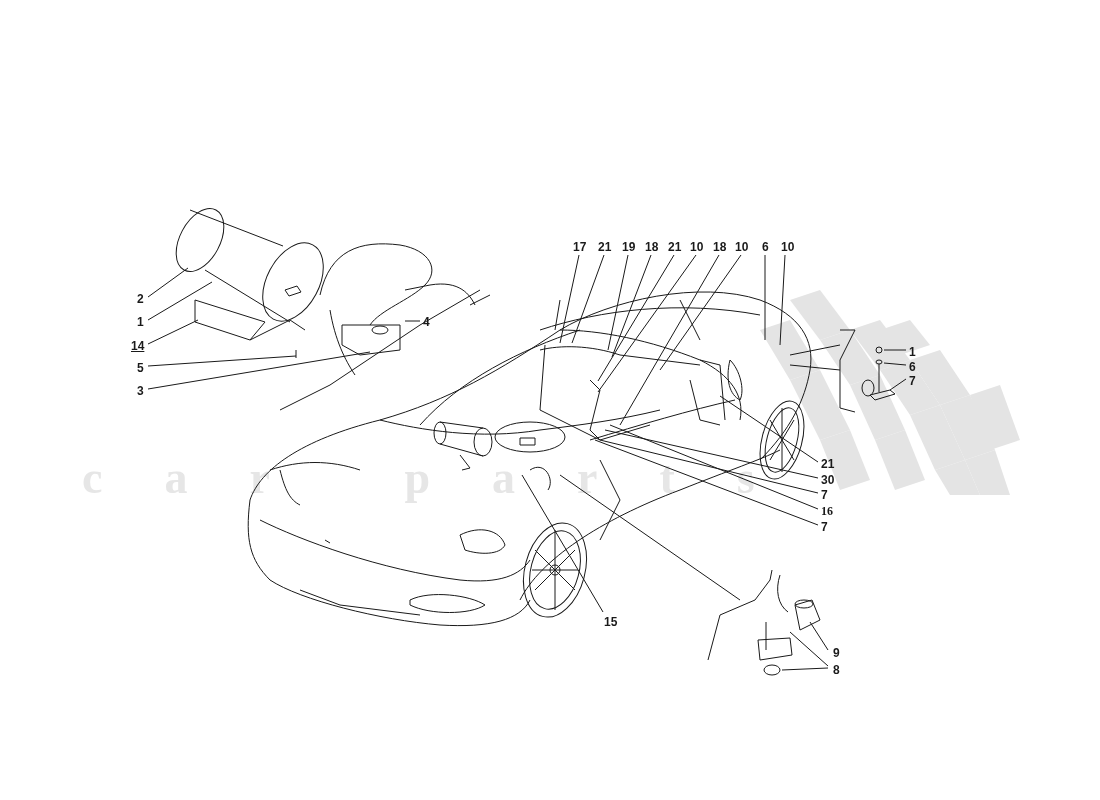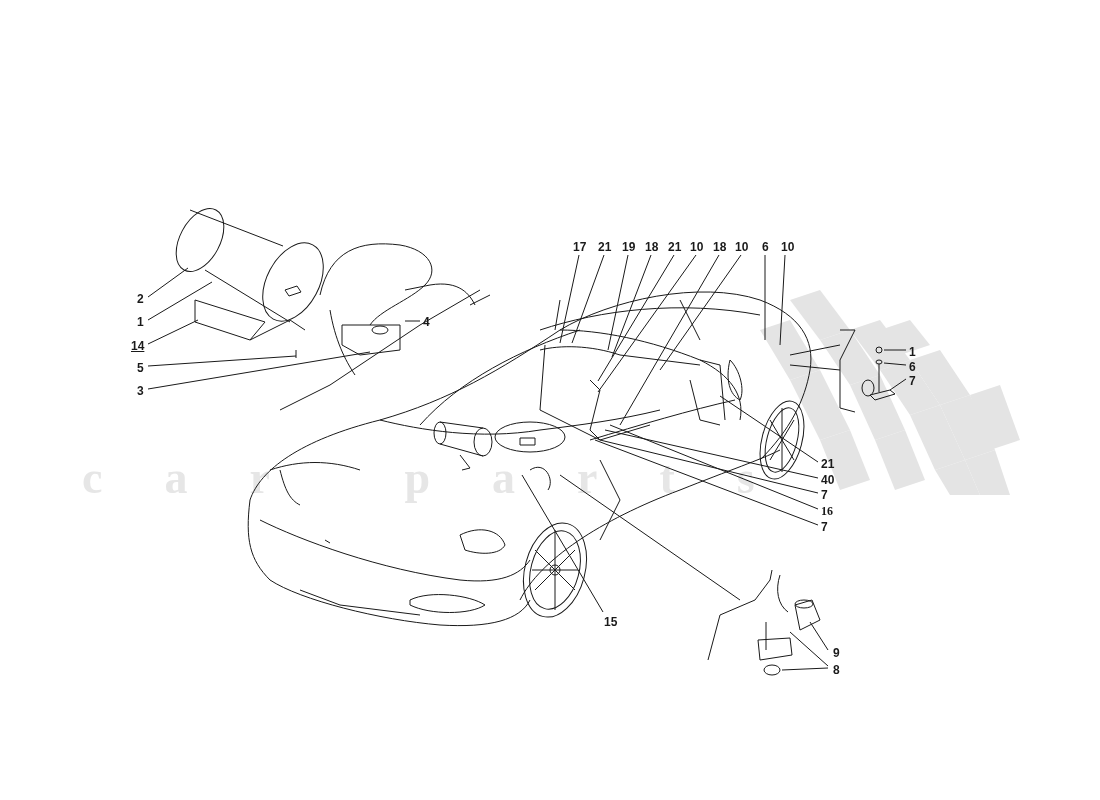--- a/index.html
+++ b/index.html
@@ -189,20 +189,20 @@
   <div class="callout" style="left:668px;top:241px;">21</div>
   <div class="callout" style="left:690px;top:241px;">10</div>
   <div class="callout" style="left:713px;top:241px;">18</div>
   <div class="callout" style="left:735px;top:241px;">10</div>
   <div class="callout" style="left:762px;top:241px;">6</div>
   <div class="callout" style="left:781px;top:241px;">10</div>
   <div class="callout" style="left:909px;top:346px;">1</div>
   <div class="callout" style="left:909px;top:361px;">6</div>
   <div class="callout" style="left:909px;top:375px;">7</div>
   <div class="callout" style="left:821px;top:458px;">21</div>
-  <div class="callout" style="left:821px;top:474px;">40</div>
+  <div class="callout" style="left:821px;top:474px;">30</div>
   <div class="callout" style="left:821px;top:489px;">7</div>
   <div class="callout" style="left:821px;top:505px;font-family:Liberation Serif, serif;">16</div>
   <div class="callout" style="left:821px;top:521px;">7</div>
   <div class="callout" style="left:604px;top:616px;">15</div>
   <div class="callout" style="left:833px;top:647px;">9</div>
   <div class="callout" style="left:833px;top:664px;">8</div>
 </div>
 
 </body></html>

